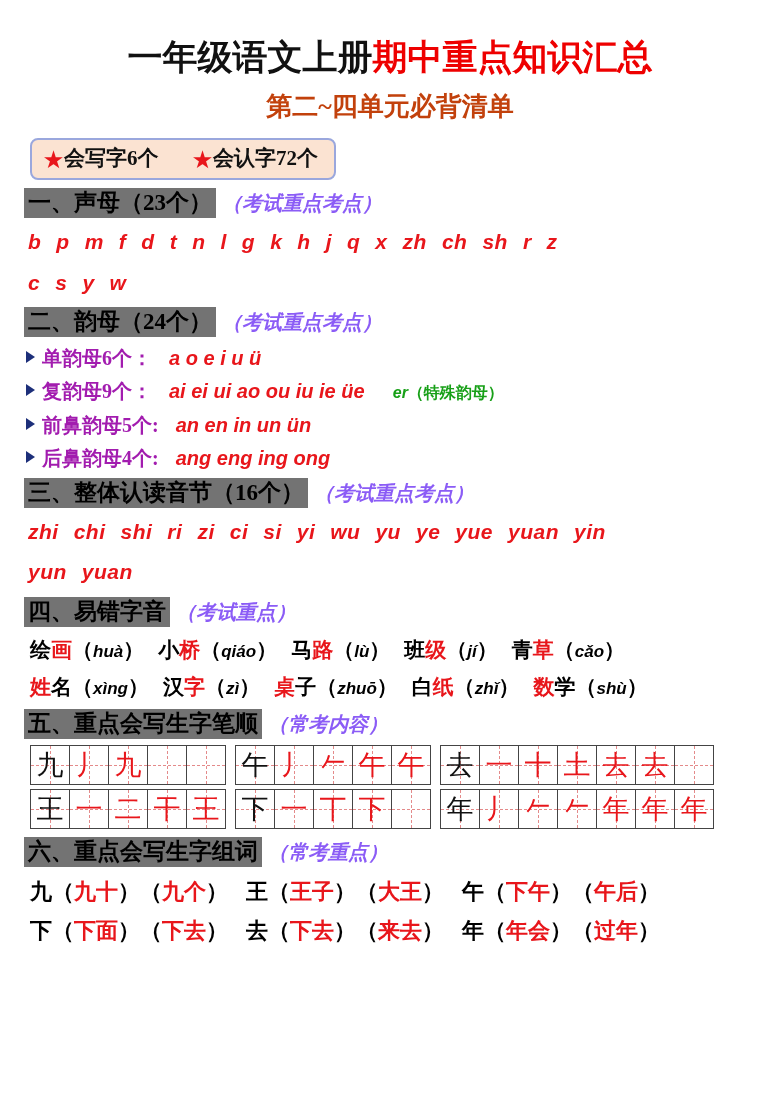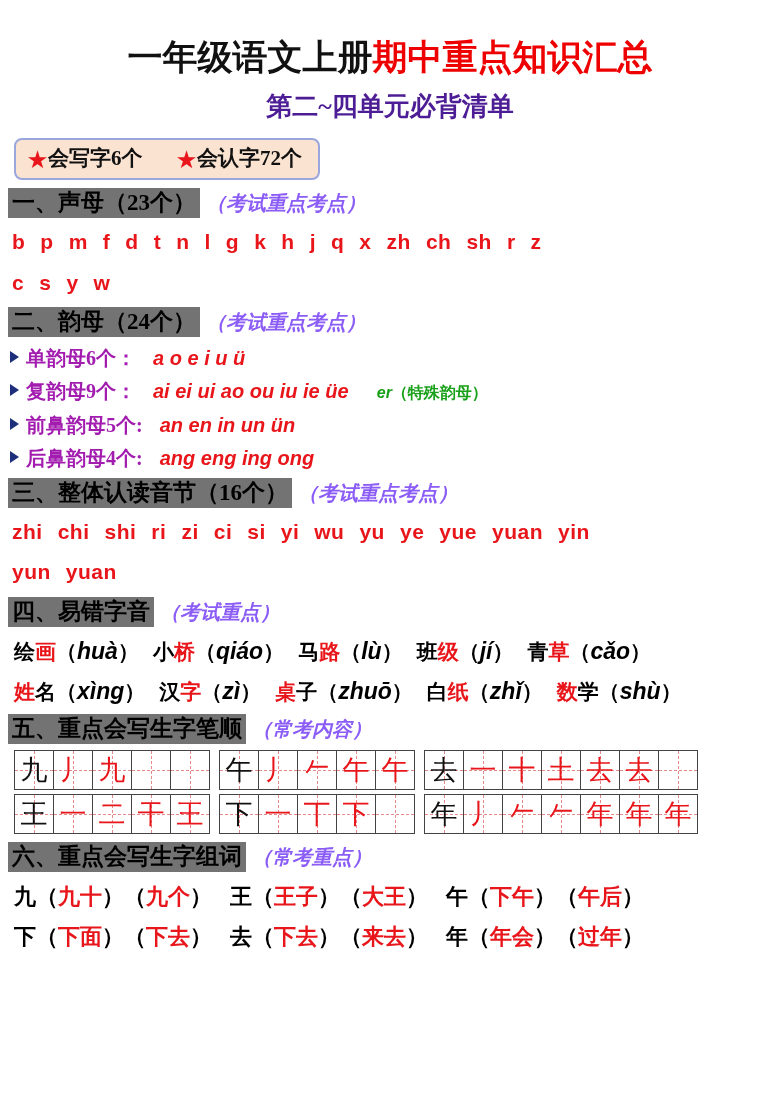--- a/index.html
+++ b/index.html
@@ -12,21 +12,21 @@
     height: 1103px;
     font-family: "Liberation Sans", "DejaVu Sans", sans-serif;
     color: #000000;
     overflow: hidden;
     position: relative;
   }
   .page {
     width: 780px;
     height: 1103px;
     box-sizing: border-box;
-    padding: 0 6px;
+    padding: 0 22px;
     position: relative;
   }
 
   
   .title-main {
     text-align: center;
     font-family: "Liberation Serif", "DejaVu Serif", serif;
     font-weight: bold;
     font-size: 35px;
     letter-spacing: 0px;
@@ -36,21 +36,21 @@
     white-space: nowrap;
   }
   .title-main .t-black { color: #111111; }
   .title-main .t-red   { color: #ee0000; }
 
   .title-sub {
     text-align: center;
     font-family: "Liberation Serif", "DejaVu Serif", serif;
     font-weight: bold;
     font-size: 26px;
-    color: #4c1d95;
+    color: #c2410c;
     margin: 0;
     padding-top: 14px;
     line-height: 1.15;
   }
 
   
   .count-box {
     margin: 16px 0 0 8px;
     display: inline-block;
     background: #fbe3d2;
@@ -95,20 +95,21 @@
     font-style: italic;
     font-size: 20px;
     color: #8b5cf6;
     margin-left: 6px;
   }
 
   
   .pinyin-row {
     margin: 8px 0 0 6px;
     font-family: "Liberation Sans", "DejaVu Sans", sans-serif;
+    font-style: italic;
     font-weight: bold;
     font-size: 21px;
     color: #e8161b;
     line-height: 1.55;
     letter-spacing: 0.5px;
     white-space: nowrap;
   }
   .pinyin-row span.tok { display: inline-block; margin-right: 15px; }
 
   
@@ -161,21 +162,21 @@
     color: #000000;
     white-space: nowrap;
     line-height: 1.3;
   }
   .word-item { display: inline-block; margin-right: 14px; }
   .word-item .ch-red { color: #e8161b; }
   .word-item .py {
     font-family: "Liberation Sans", "DejaVu Sans", sans-serif;
     font-style: italic;
     font-weight: bold;
-    font-size: 23px;
+    font-size: 17px;
   }
 
   
   .stroke-area {
     margin: 6px 0 0 8px;
     display: flex;
     gap: 10px;
     align-items: flex-start;
   }
   .stroke-group { display: flex; flex-direction: column; gap: 4px; }

